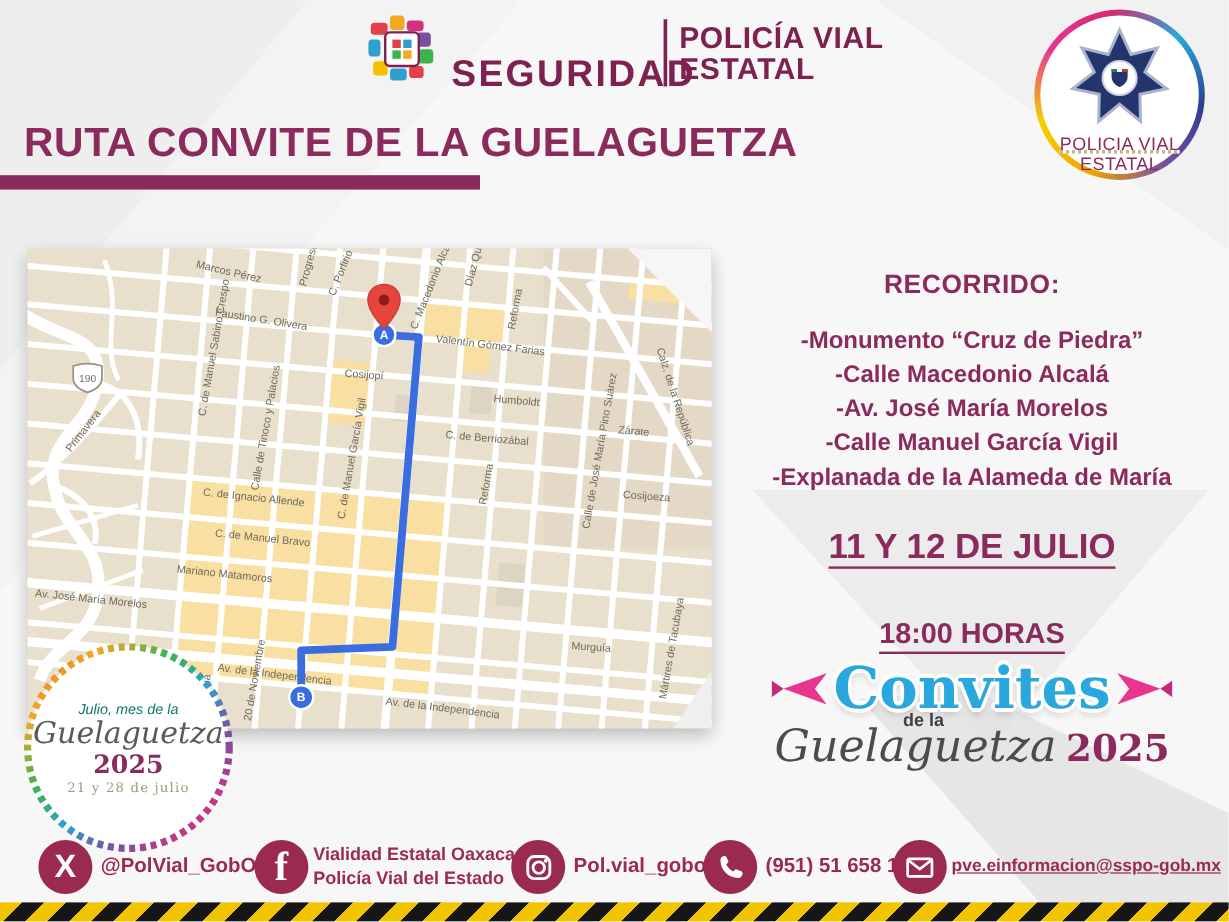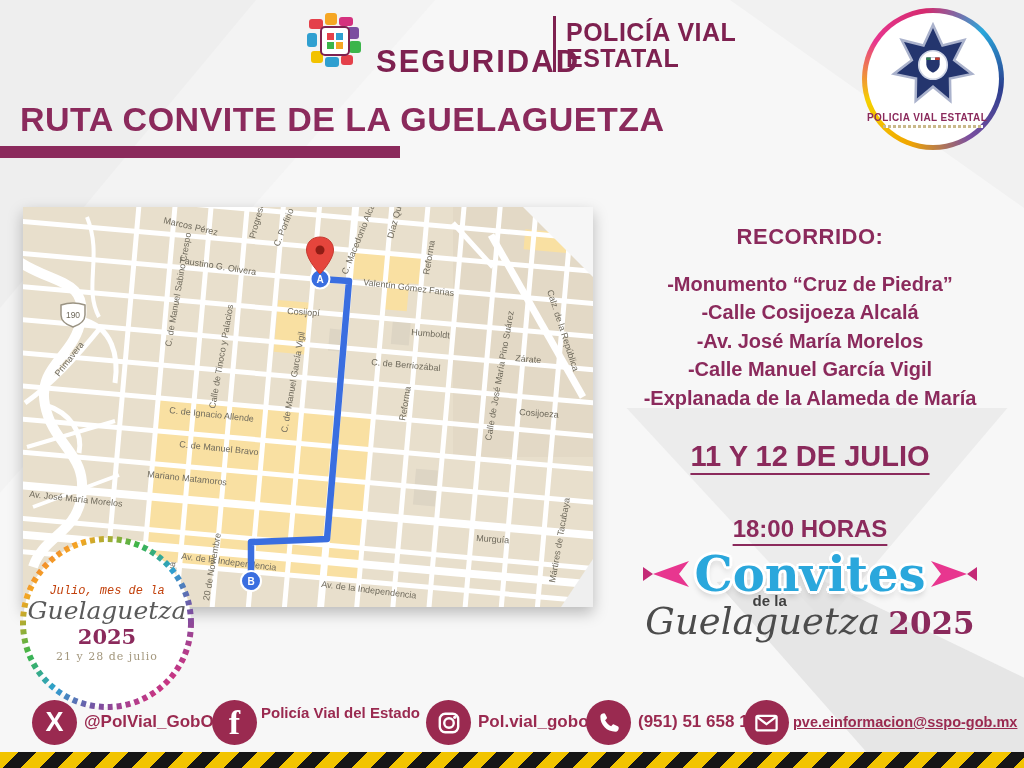--- a/index.html
+++ b/index.html
@@ -25,22 +25,22 @@
   .hdr-seguridad{font-size:31px;font-weight:bold;color:#7e2150;letter-spacing:2px;line-height:1;}
   .hdr-sub{font-size:9.5px;font-weight:bold;color:#b39a63;letter-spacing:.6px;line-height:1.25;margin-top:3px;}
   .hdr-divider{left:553px;top:16px;width:3px;height:56px;background:#7e2150;z-index:3;}
   .hdr-unit{left:566px;top:20px;z-index:3;font-size:25px;font-weight:bold;color:#7e2150;line-height:1.02;letter-spacing:.5px;}
   
   .badge{left:862px;top:8px;width:142px;height:142px;border-radius:50%;z-index:3;
          background:conic-gradient(from 200deg,#f0a500,#f5d000,#e8368f,#d42a6e,#29a8dc,#2b3f8f,#7b4fa0,#f0a500);
          display:flex;align-items:center;justify-content:center;}
   .badge-inner{width:132px;height:132px;border-radius:50%;background:#fff;position:relative;}
   .badge-star{position:absolute;left:20px;top:6px;}
-  .badge-caption{position:absolute;left:0;right:0;top:99px;
-                 font-size:10px;font-weight:bold;color:#8b2a5c;letter-spacing:.4px;}
+  .badge-caption{position:absolute;left:0;right:0;top:99px;text-align:center;
+                 font-size:15px;font-weight:normal;color:#8b2a5c;letter-spacing:.4px;}
   .badge-subline{position:absolute;left:16px;right:16px;top:112px;height:3px;
                  background:repeating-linear-gradient(90deg,#c9b98a 0 3px,#fff 3px 5px);}
   
   .title{left:20px;top:100px;width:860px;z-index:3;font-size:34px;font-weight:bold;
          color:#8b2a5c;letter-spacing:.5px;white-space:nowrap;}
   .title-bar{left:0;top:146px;width:400px;height:12px;background:#8b2a5c;z-index:3;}
   
   .map-panel{left:23px;top:207px;width:570px;height:400px;z-index:2;
              box-shadow:0 6px 14px rgba(0,0,0,.25);background:#e8dfcc;}
   .street-label{font-size:9px;fill:#6f6a5c;font-family:"Liberation Sans",sans-serif;}
@@ -56,21 +56,21 @@
   .convites-row{display:flex;align-items:center;justify-content:center;gap:6px;}
   .convites-word{font-family:"DejaVu Serif",serif;font-weight:bold;font-size:48px;color:#2aa7dc;line-height:1;
     text-shadow:-3px 0 #fff,3px 0 #fff,0 -3px #fff,0 3px #fff,-2px -2px #fff,2px -2px #fff,-2px 2px #fff,2px 2px #fff,0 5px 6px rgba(0,0,0,.18);}
   .convites-script{position:relative;margin-top:2px;font-weight:normal;}
   .convites-dela{position:absolute;left:53%;top:-8px;font-size:15px;font-weight:bold;color:#3f3f3f;transform:translateX(-70px);}
   .convites-guel{font-family:"DejaVu Serif",serif;font-style:italic;font-size:37px;color:#4c4c4c;}
   .convites-year{font-family:"DejaVu Serif",serif;font-weight:bold;font-size:31px;color:#8b2a5c;margin-left:8px;}
   
   .gcircle{left:18px;top:534px;width:178px;height:178px;z-index:4;}
   .gcircle-text{position:absolute;inset:0;display:flex;flex-direction:column;align-items:center;justify-content:center;text-align:center;}
-  .gc1{font-family:Liberation Mono, monospace;font-style:italic;font-size:12px;color:#c2410c;}
+  .gc1{font-family:Liberation Sans, sans-serif;font-style:italic;font-size:12px;color:#0f766e;}
   .gc2{font-family:"DejaVu Serif",serif;font-style:italic;font-size:25px;color:#5a5a5a;line-height:1;}
   .gc2 b{font-style:normal;color:#8b2a5c;font-size:21px;}
   .gc3{font-size:11px;color:#a3977d;letter-spacing:1px;margin-top:2px;font-family:"DejaVu Serif",serif;}
   
   .soc-circle{width:45px;height:45px;border-radius:50%;background:#9a2a50;z-index:5;
               display:flex;align-items:center;justify-content:center;color:#fff;}
   .soc-label{z-index:5;color:#9a2a50;font-weight:bold;white-space:nowrap;}
   .x-ic{left:32px;top:700px;font-size:27px;font-weight:bold;}
   .x-lb{left:84px;top:712px;font-size:17px;}
   .fb-ic{left:212px;top:700px;font-family:"Liberation Serif",serif;font-size:34px;font-weight:bold;}
@@ -218,21 +218,21 @@
     <circle cx="297" cy="43" r="4.5" fill="#8f1d15"></circle>
   </g>
   <polygon points="500,0 570,0 570,70" fill="#f6f6f6"></polygon>
   <polygon points="538,400 570,352 570,400" fill="#efefef"></polygon>
 </svg>
 </div>
 
 <div class="abs col recorrido-heading">RECORRIDO:</div>
 <div class="abs col recorrido-list">
   <div>-Monumento “Cruz de Piedra”</div>
-  <div>-Calle Cosijoeza Alcalá</div>
+  <div>-Calle Macedonio Alcalá</div>
   <div>-Av. José María Morelos</div>
   <div>-Calle Manuel García Vigil</div>
   <div>-Explanada de la Alameda de María</div>
 </div>
 <div class="abs col dates"><span class="underline">11 Y 12 DE JULIO</span></div>
 <div class="abs col time"><span class="underline">18:00 HORAS</span></div>
 
 <div class="abs col convites">
   <div class="convites-row">
     <svg width="46" height="40" viewBox="0 0 46 40">
@@ -272,20 +272,21 @@
     <div class="gc2"><span>Guelaguetza</span> <b>2025</b></div>
     <div class="gc3">21 y 28 de julio</div>
   </div>
 </div>
 
 <div class="abs soc-circle x-ic">X</div>
 <div class="abs soc-label x-lb">@PolVial_GobOax</div>
 
 <div class="abs soc-circle fb-ic">f</div>
 <div class="abs soc-label fb-lb">
+  <div>Vialidad Estatal Oaxaca</div>
   <div>Policía Vial del Estado</div>
 </div>
 
 <div class="abs soc-circle ig-ic">
   <svg width="26" height="26" viewBox="0 0 24 24">
     <rect x="3.5" y="3.5" width="17" height="17" rx="5" fill="none" stroke="#fff" stroke-width="2.2"></rect>
     <circle cx="12" cy="12" r="4.4" fill="none" stroke="#fff" stroke-width="2.2"></circle>
     <circle cx="17.3" cy="6.7" r="1.5" fill="#fff"></circle>
   </svg>
 </div>

